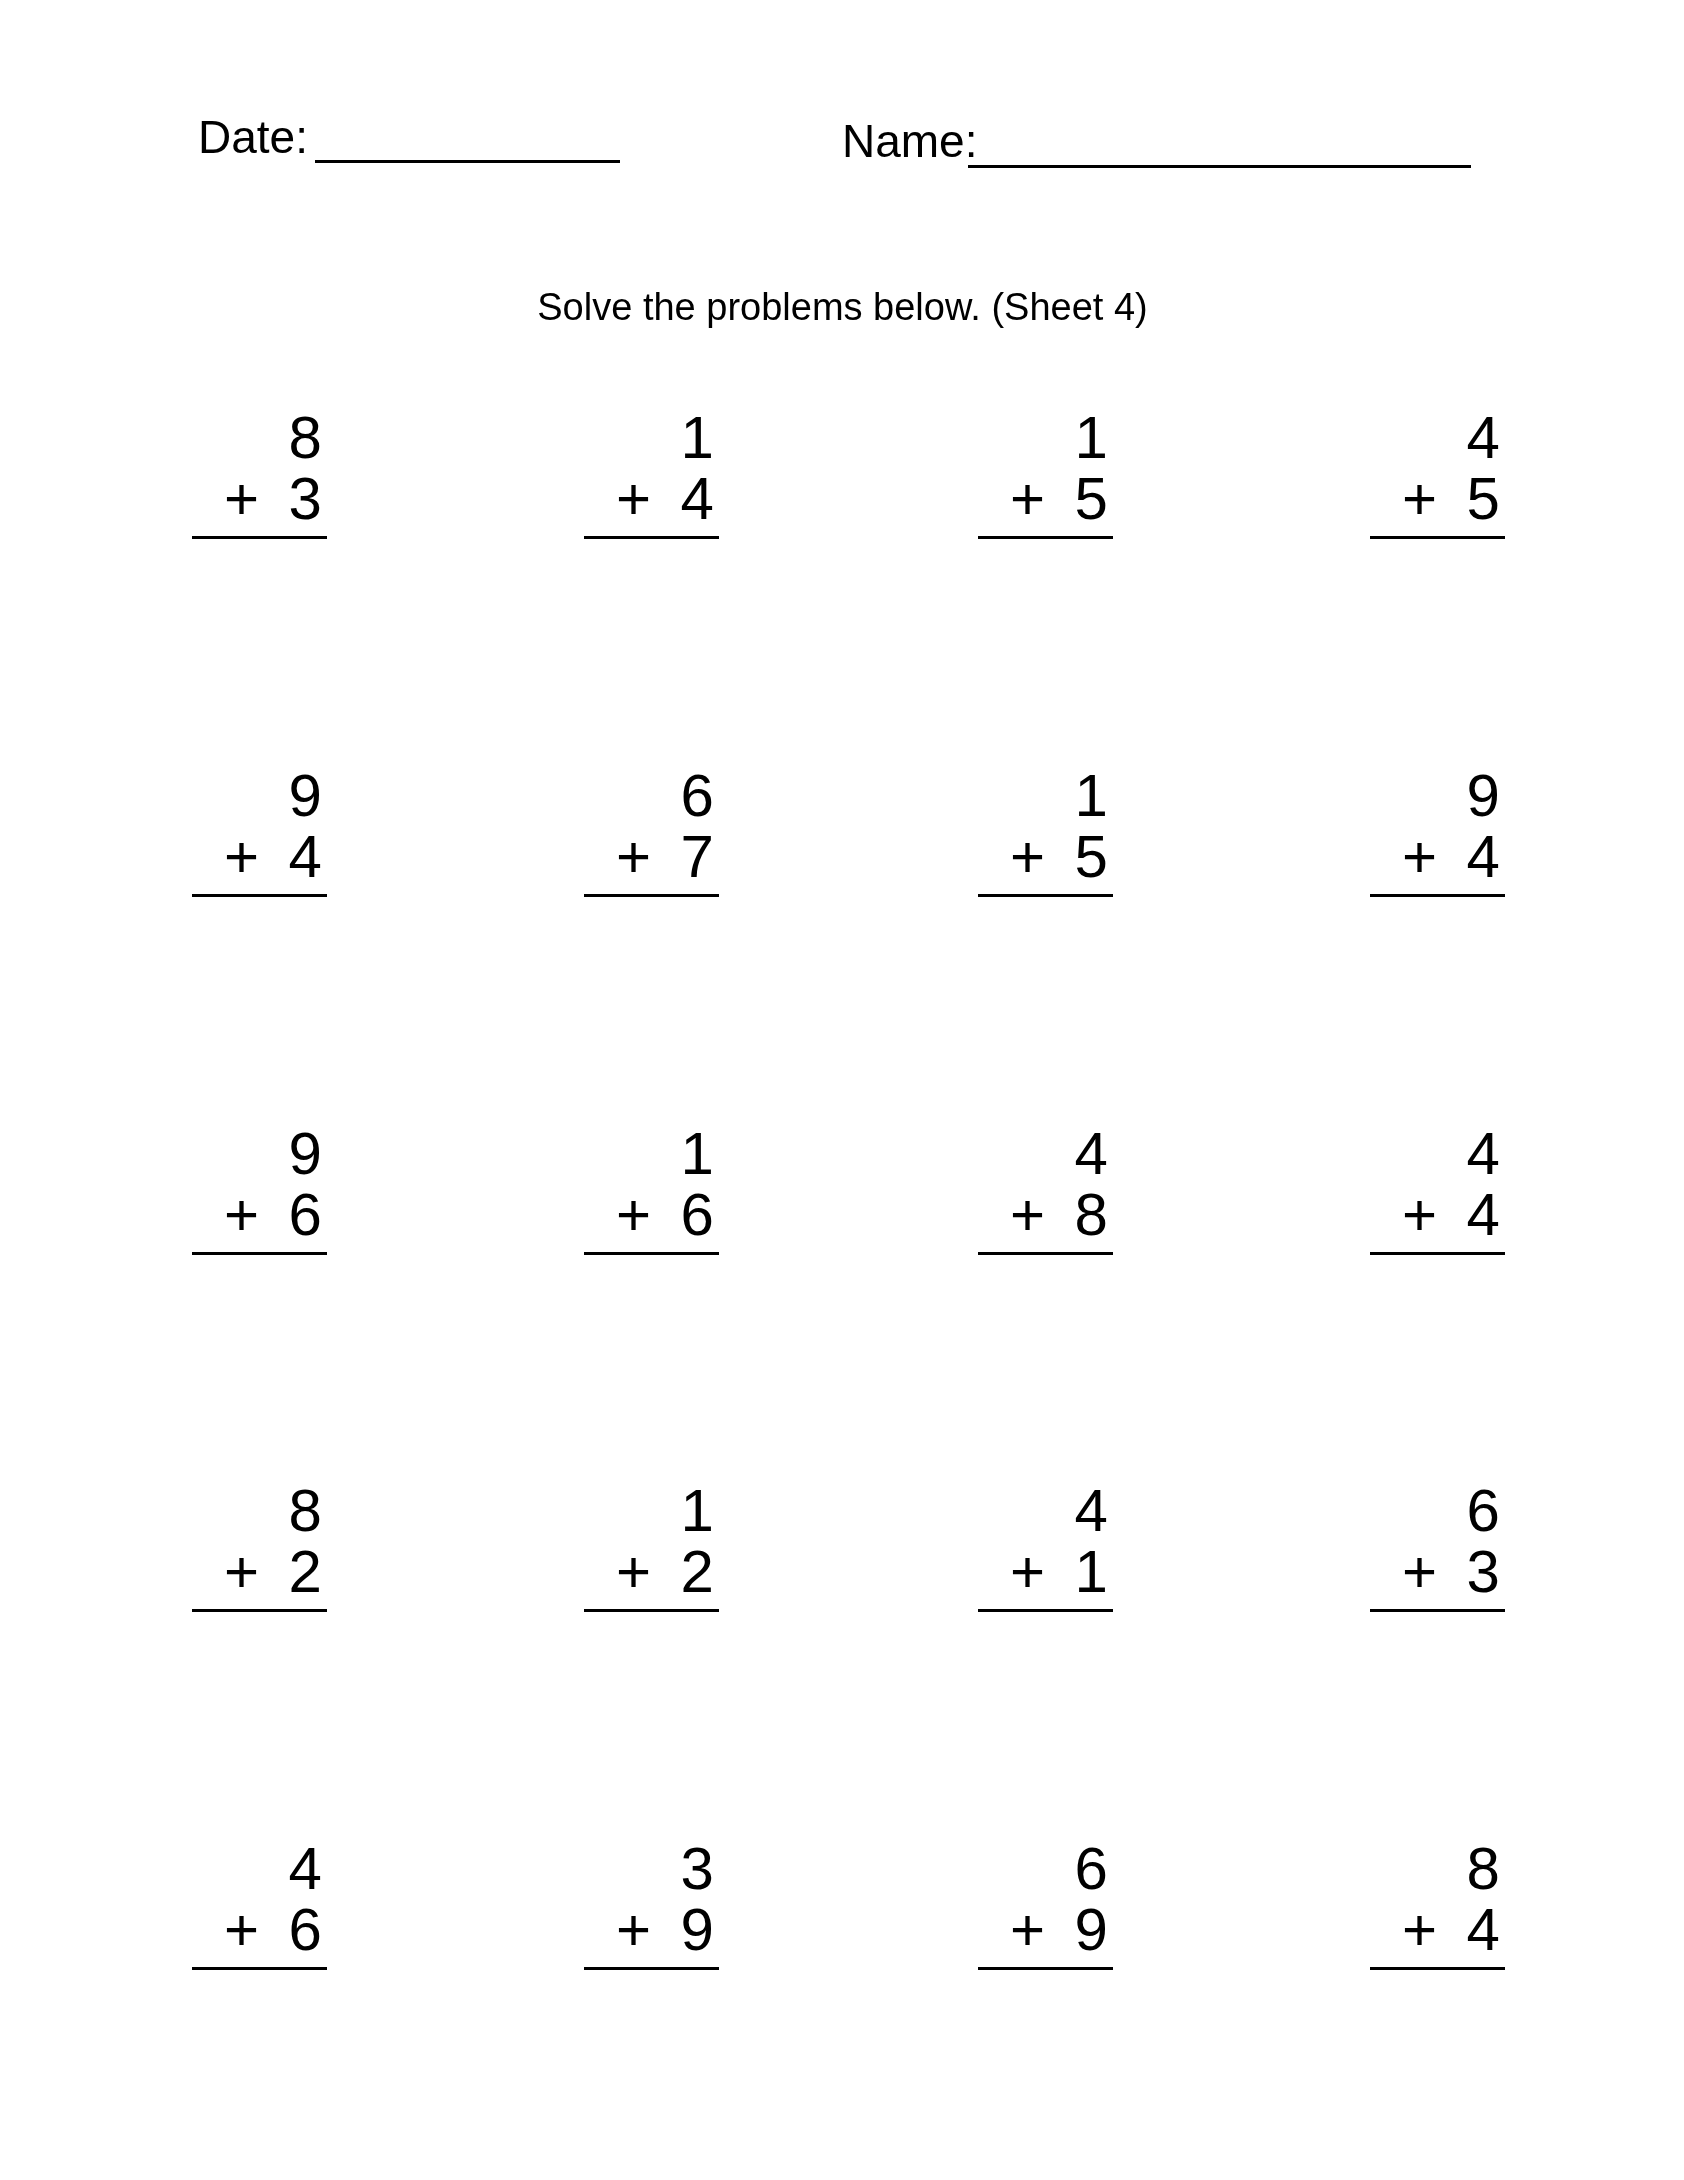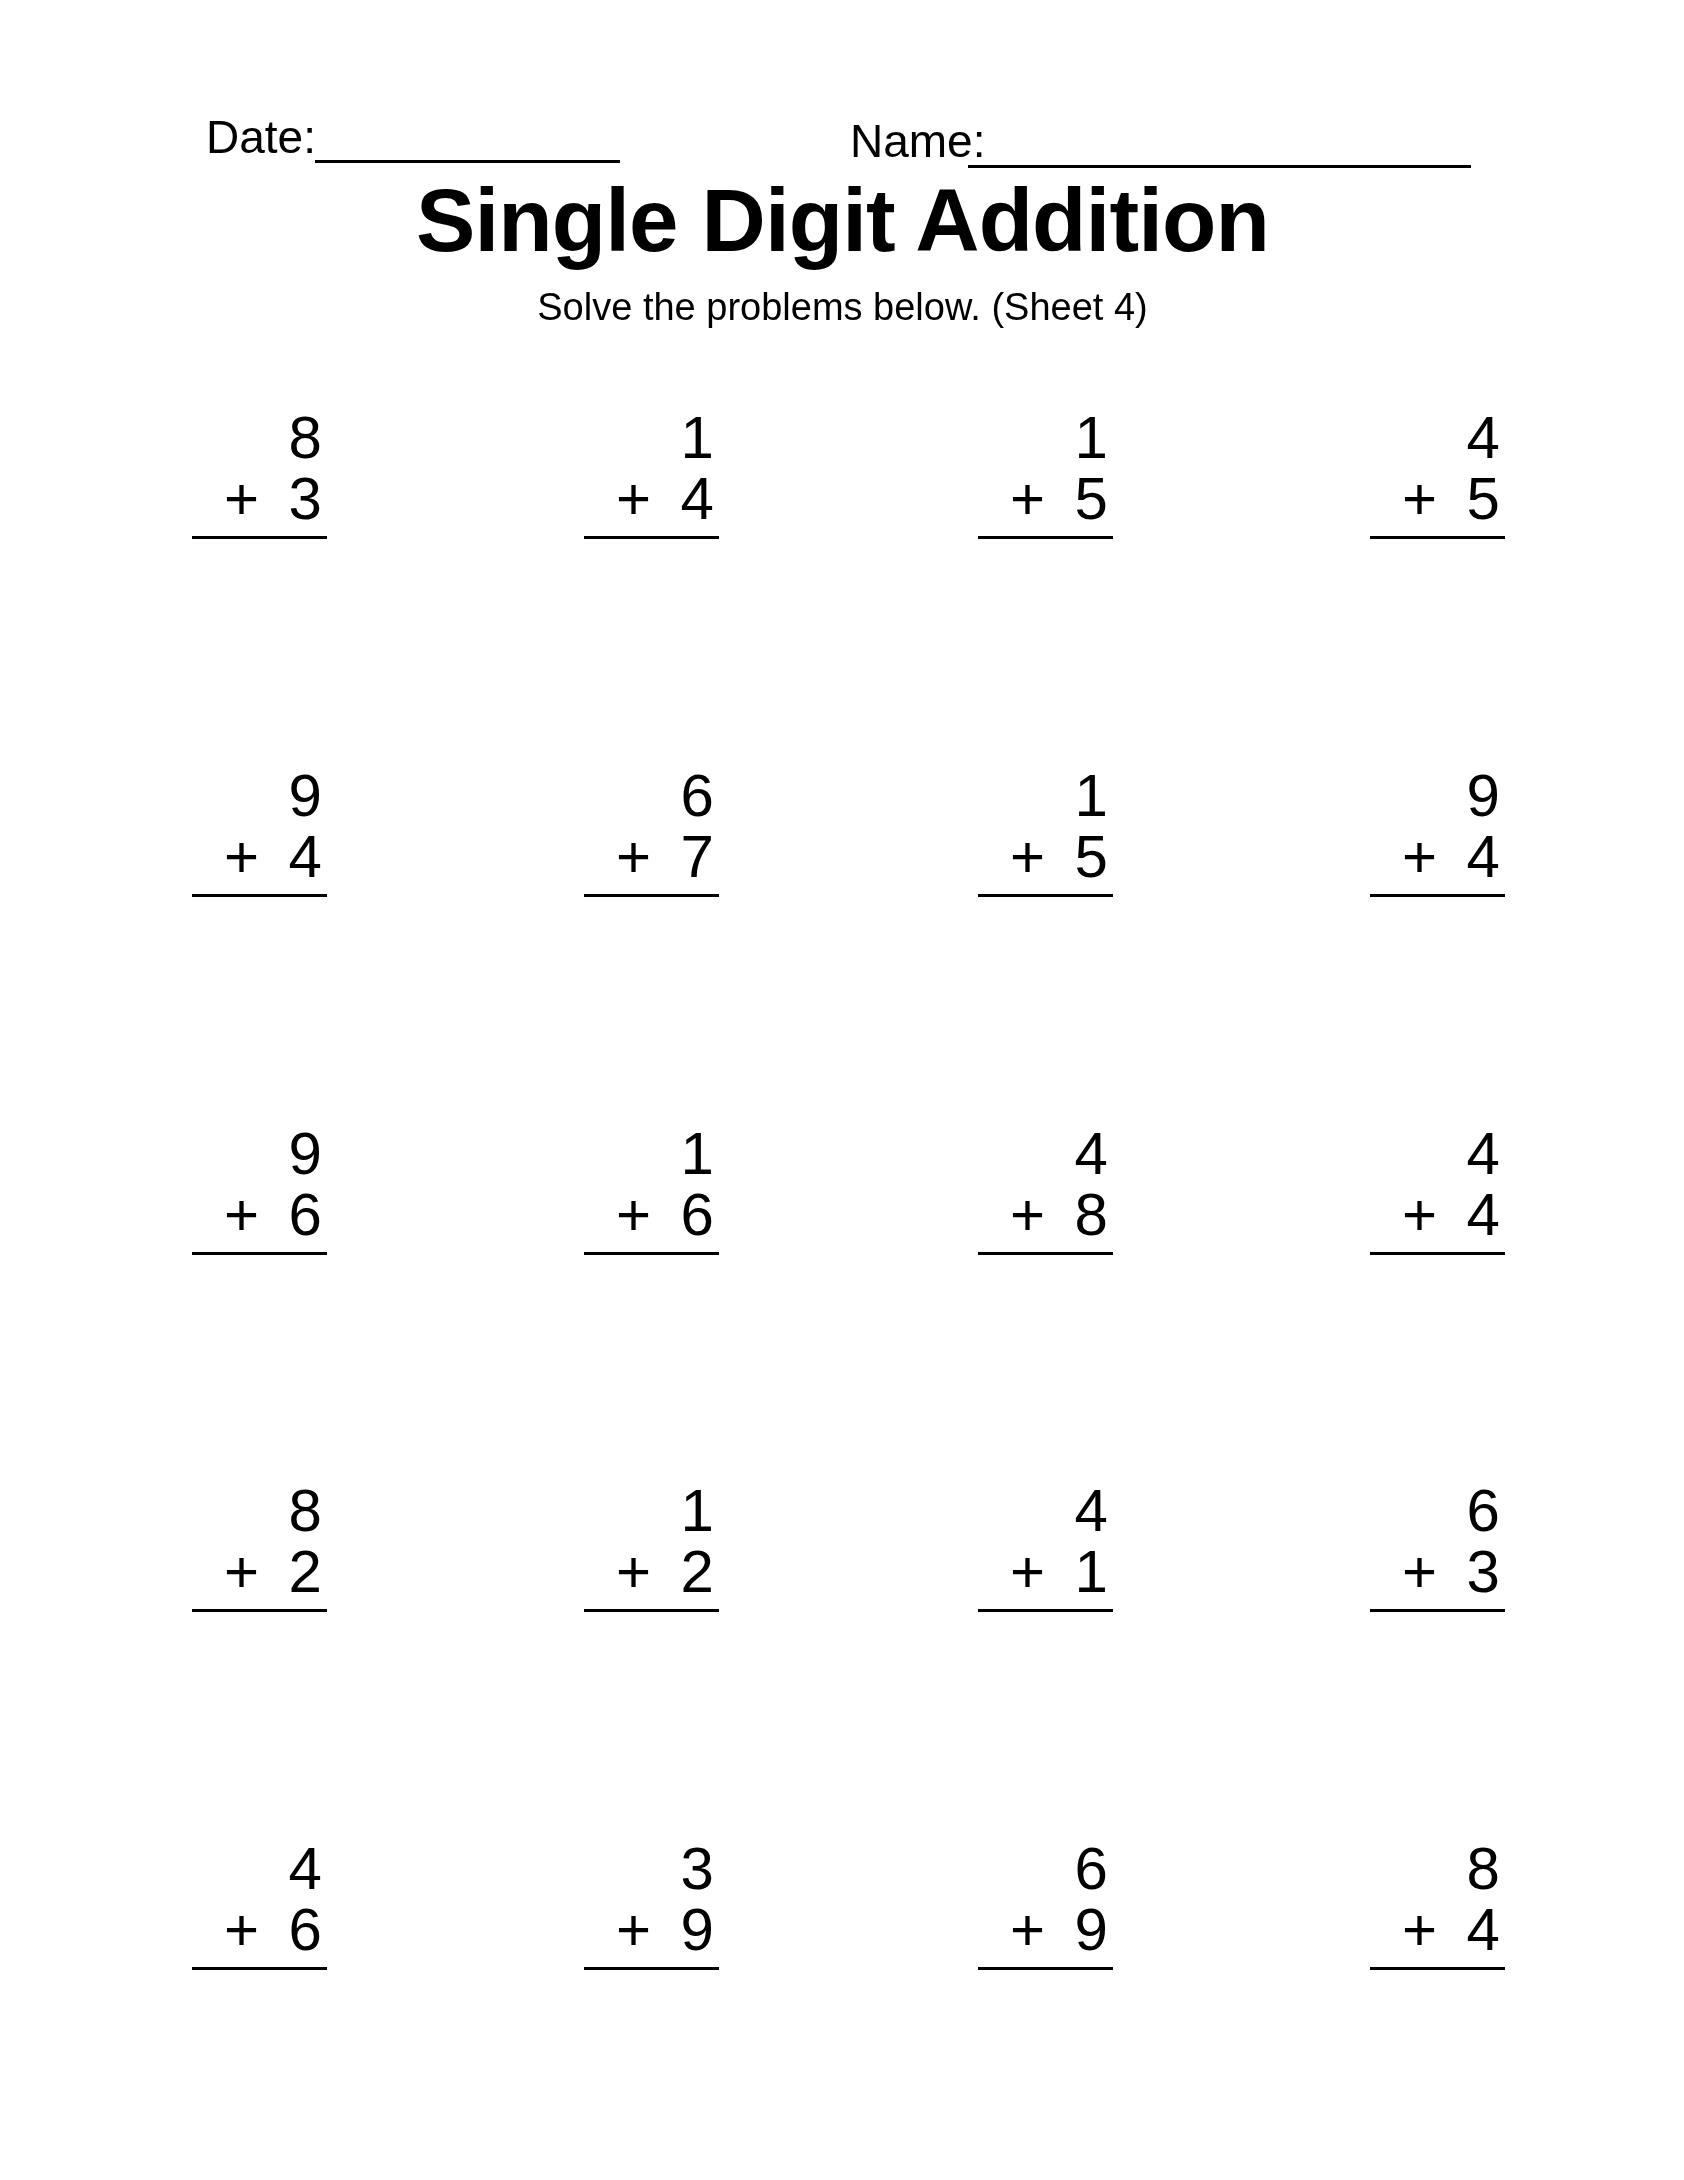--- a/index.html
+++ b/index.html
@@ -14,21 +14,20 @@
     overflow: hidden;
   }
 
   
   .hdr-label {
     position: absolute;
     font-size: 46px;
     line-height: 51px;
     color: #000000;
     white-space: nowrap;
-    margin-left: 8px;
   }
   .date-label { left: 198px; top: 112px; }
   .name-label { left: 842px; top: 116px; }
   .blank-line {
     position: absolute;
     border-top: 3.4px solid #000000;
     height: 0;
   }
   .date-line { left: 315px; top: 160px; width: 305px; }
   .name-line { left: 968px; top: 165px; width: 503px; }
@@ -97,21 +96,20 @@
 <body>
 
 <div class="page">
 
   <span class="hdr-label date-label">Date:</span>
   <div class="blank-line date-line"></div>
 
   <span class="hdr-label name-label">Name:</span>
   <div class="blank-line name-line"></div>
 
-  <div class="title">Single Digit Addition</div>
 
   <div class="subtitle">Solve the problems below. (Sheet 4)</div>
 
   <div class="problems">
       <div class="problem" style="left: 192px; top: 407px;">
     <div class="num1">8</div>
     <div class="num2">
       <span>+</span>
       <span>3</span>
     </div>

